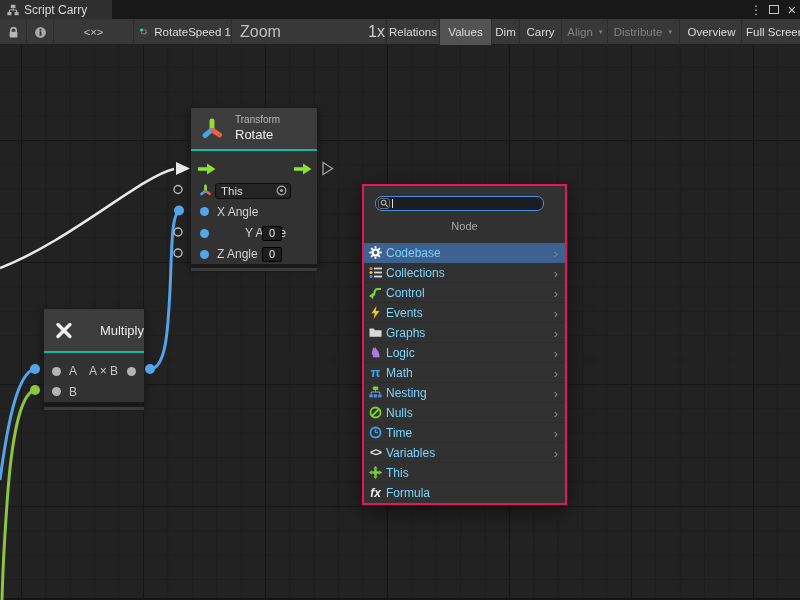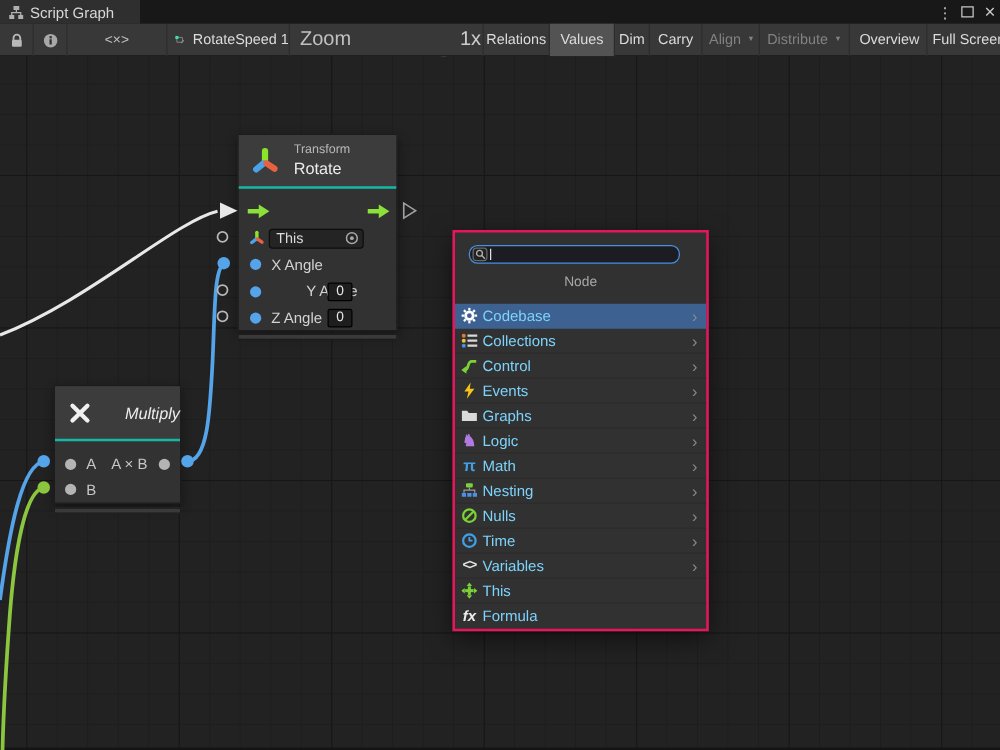--- a/index.html
+++ b/index.html
@@ -79,21 +79,21 @@
 <div id="root">
 
   <div class="tabbar">
     <div class="tab">
       <svg width="12" height="12" viewBox="0 0 12 12">
         <rect x="3.8" y="0.8" width="4.6" height="3.2" fill="#b0b0b0"></rect>
         <rect x="0.4" y="8" width="4" height="3.2" fill="#b0b0b0"></rect>
         <rect x="7.6" y="8" width="4" height="3.2" fill="#b0b0b0"></rect>
         <path d="M6.1,4 V6 M2.4,8 V6 h7.2 v2" stroke="#b0b0b0" stroke-width="1" fill="none"></path>
       </svg>
-      <span>Script Graph</span>
+      <span>Script Carry</span>
     </div>
     <div class="winctl" style="left:749px; width:14px; font-size:12px;">
       <span>⋮</span>
     </div>
     <div class="winctl" style="left:766px; width:16px;">
       <span class="maxbox"></span>
     </div>
     <div class="winctl" style="left:784px; width:16px; font-size:15px;">
       <span>×</span>
     </div>
@@ -216,21 +216,21 @@
 
       <div class="nrow" style="top:135.5px;">
         <span class="pdot blue" style="margin-left:9px;"></span>
         <span class="plabel" style="margin-left:8px;">Z Angle</span>
         <span class="vfield" style="position:absolute; left:71px; width:20px;">0</span>
       </div>
     </div>
     <div class="node-footer" style="left:190px; top:222px; width:128px; height:5px;"></div>
 
     <div class="node" style="left:43px; top:263px; width:102px; height:95px;">
-      <div class="node-header" style="height:44px; padding-left:11px; gap:27px;font-style:italic;">
+      <div class="node-header" style="height:44px; padding-left:11px; gap:27px;">
         <svg width="21" height="21" viewBox="0 0 21 21">
           <g stroke="#f0f0f0" stroke-width="4" stroke-linecap="round">
             <line x1="3.5" y1="3.5" x2="17.5" y2="17.5"></line>
             <line x1="17.5" y1="3.5" x2="3.5" y2="17.5"></line>
           </g>
         </svg>
         <span class="hdr-title">Multiply</span>
       </div>
       <div class="nrow" style="top:52px; height:20px;">
         <span class="pdot gray" style="margin-left:8px;"></span>

